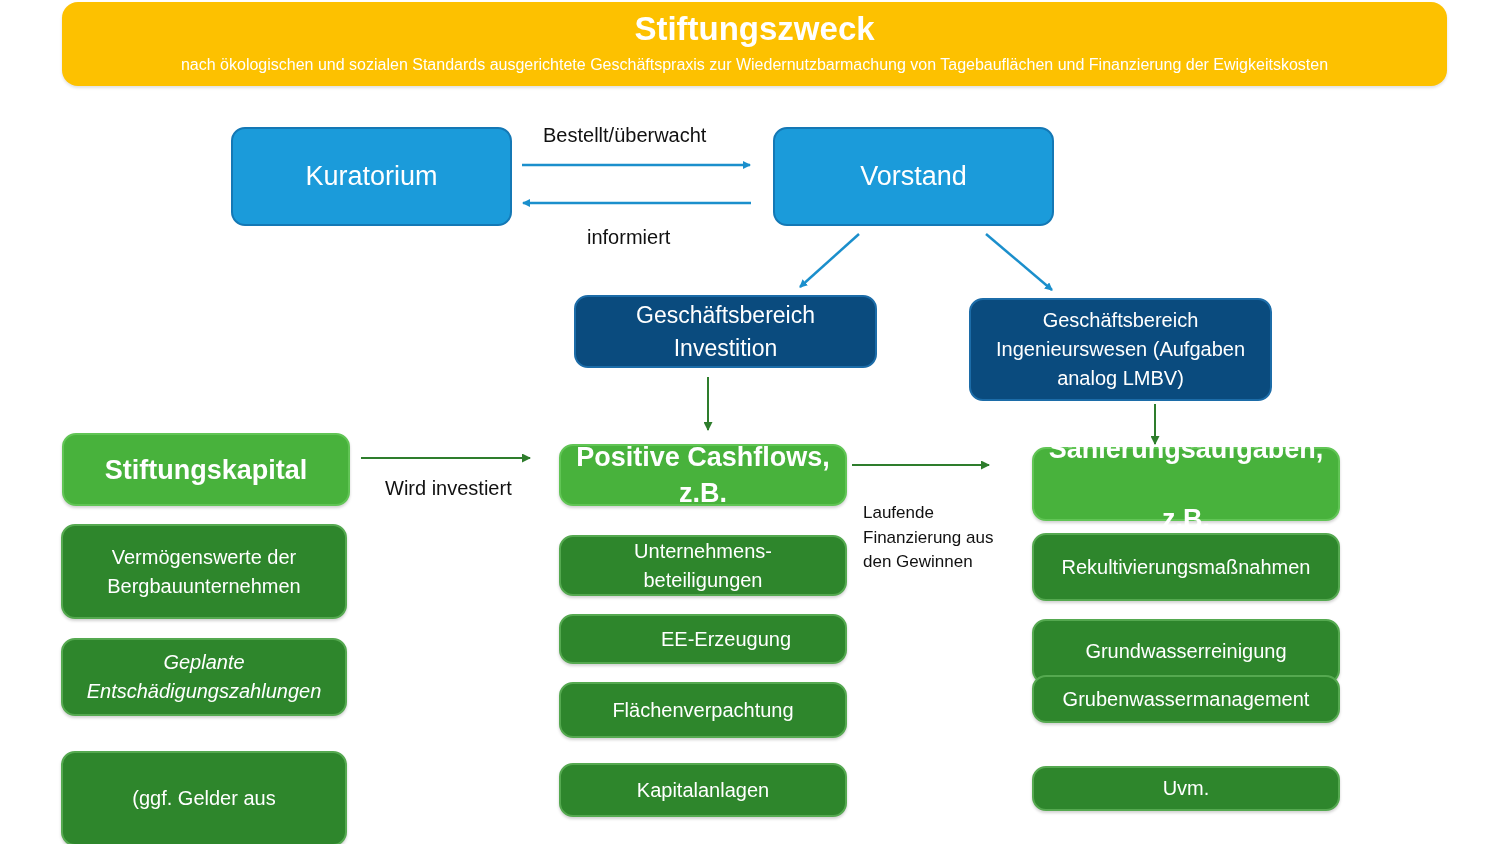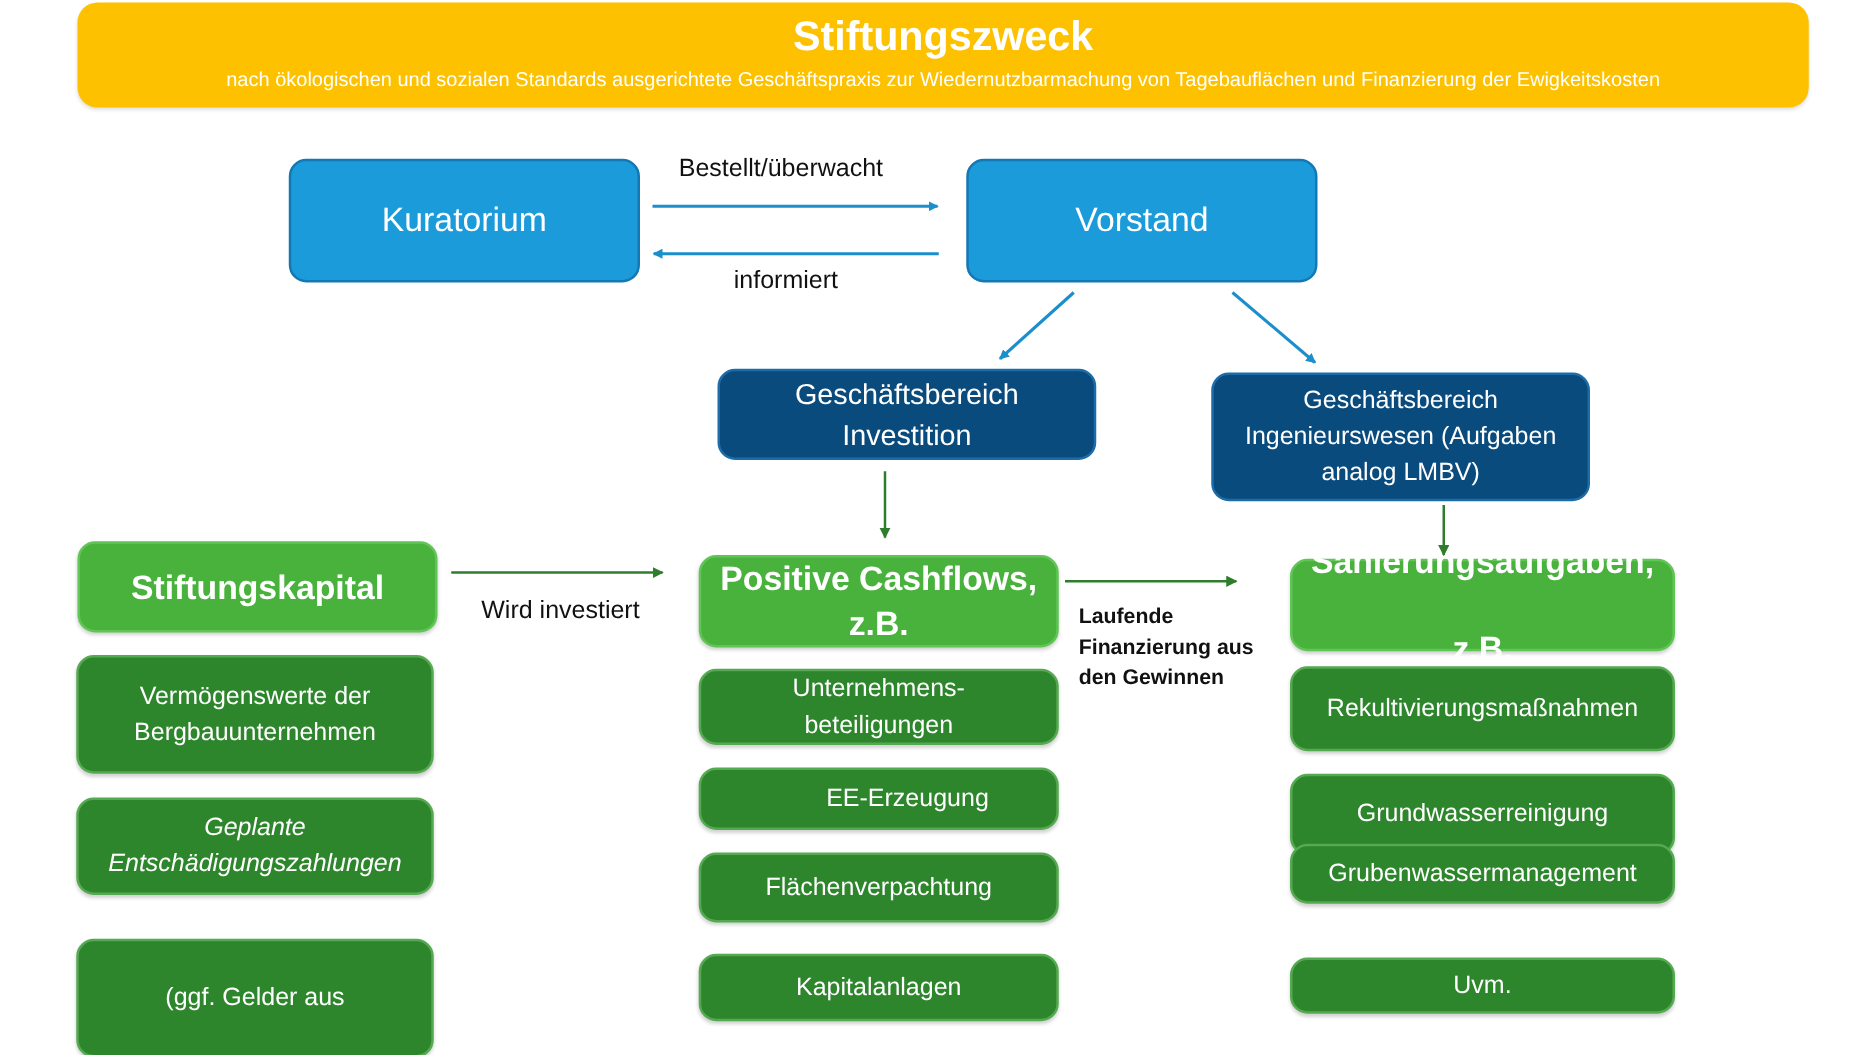--- a/index.html
+++ b/index.html
@@ -53,21 +53,21 @@
   <div class="banner-sub">nach ökologischen und sozialen Standards ausgerichtete Geschäftspraxis zur Wiedernutzbarmachung von Tagebauflächen und Finanzierung der Ewigkeitskosten</div>
 </div>
 
 <div class="abs box blue" style="left:231px;top:127px;width:281px;height:99px;">
   <span>Kuratorium</span>
 </div>
 <div class="abs box blue" style="left:773px;top:127px;width:281px;height:99px;">
   <span>Vorstand</span>
 </div>
 <div class="abs lbl" style="left:543px;top:124px;">Bestellt/überwacht</div>
-<div class="abs lbl" style="left:587px;top:213px;">informiert</div>
+<div class="abs lbl" style="left:587px;top:226px;">informiert</div>
 
 <div class="abs box navy" style="left:574px;top:295px;width:303px;height:73px;">
   <span>Geschäftsbereich</span>
   <span>Investition</span>
 </div>
 <div class="abs box navy sm" style="left:969px;top:298px;width:303px;height:103px;">
   <span>Geschäftsbereich</span>
   <span>Ingenieurswesen (Aufgaben</span>
   <span>analog LMBV)</span>
 </div>
@@ -82,39 +82,39 @@
 <div class="abs box dgreen" style="left:61px;top:638px;width:286px;height:78px;font-style:italic;">
   <span>Geplante</span>
   <span>Entschädigungszahlungen</span>
 </div>
 <div class="abs box dgreen" style="left:61px;top:751px;width:286px;height:95px;">
   <span>(ggf. Gelder aus</span>
 </div>
 
 <div class="abs lbl" style="left:385px;top:477px;">Wird investiert</div>
 
-<div class="abs box lgreen" style="left:559px;top:444px;width:288px;height:74px;">
+<div class="abs box lgreen" style="left:559px;top:444px;width:288px;height:62px;">
   <span>Positive Cashflows,</span>
   <span>z.B.</span>
 </div>
 <div class="abs box dgreen" style="left:559px;top:535px;width:288px;height:61px;">
   <span>Unternehmens-</span>
   <span>beteiligungen</span>
 </div>
 <div class="abs box dgreen" style="left:559px;top:614px;width:288px;height:50px;padding-left:46px;">
   <span>EE-Erzeugung</span>
 </div>
 <div class="abs box dgreen" style="left:559px;top:682px;width:288px;height:56px;">
   <span>Flächenverpachtung</span>
 </div>
 <div class="abs box dgreen" style="left:559px;top:763px;width:288px;height:54px;">
   <span>Kapitalanlagen</span>
 </div>
 
-<div class="abs lbl small" style="left:863px;top:481px;width:150px;font-weight:bold;">
+<div class="abs lbl small" style="left:863px;top:501px;width:150px;">
   <div>Laufende</div>
   <div>Finanzierung aus</div>
   <div>den Gewinnen</div>
 </div>
 
 <div class="abs box lgreen" style="left:1032px;top:447px;width:308px;height:74px;gap:34px;">
   <span>Sanierungsaufgaben,</span>
   <span>z.B.</span>
 </div>
 <div class="abs box dgreen" style="left:1032px;top:533px;width:308px;height:68px;">

